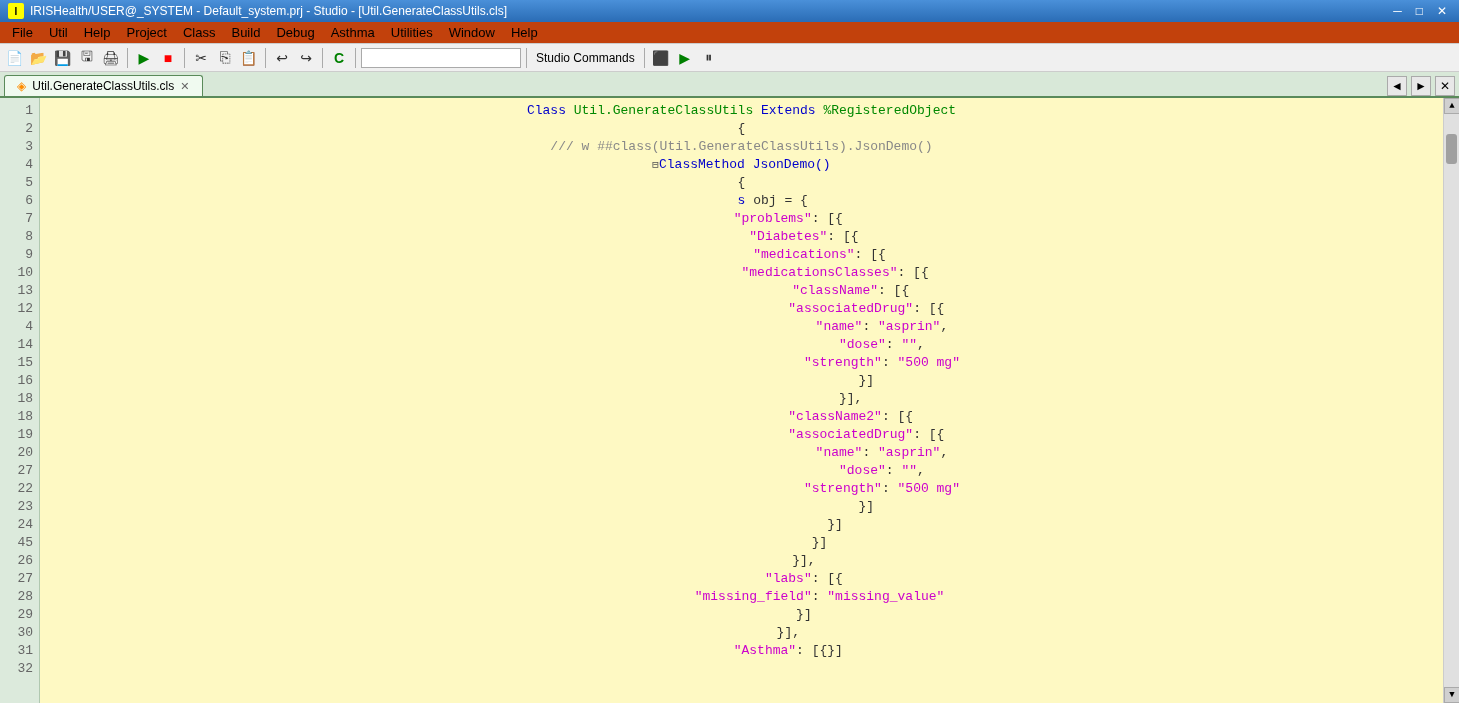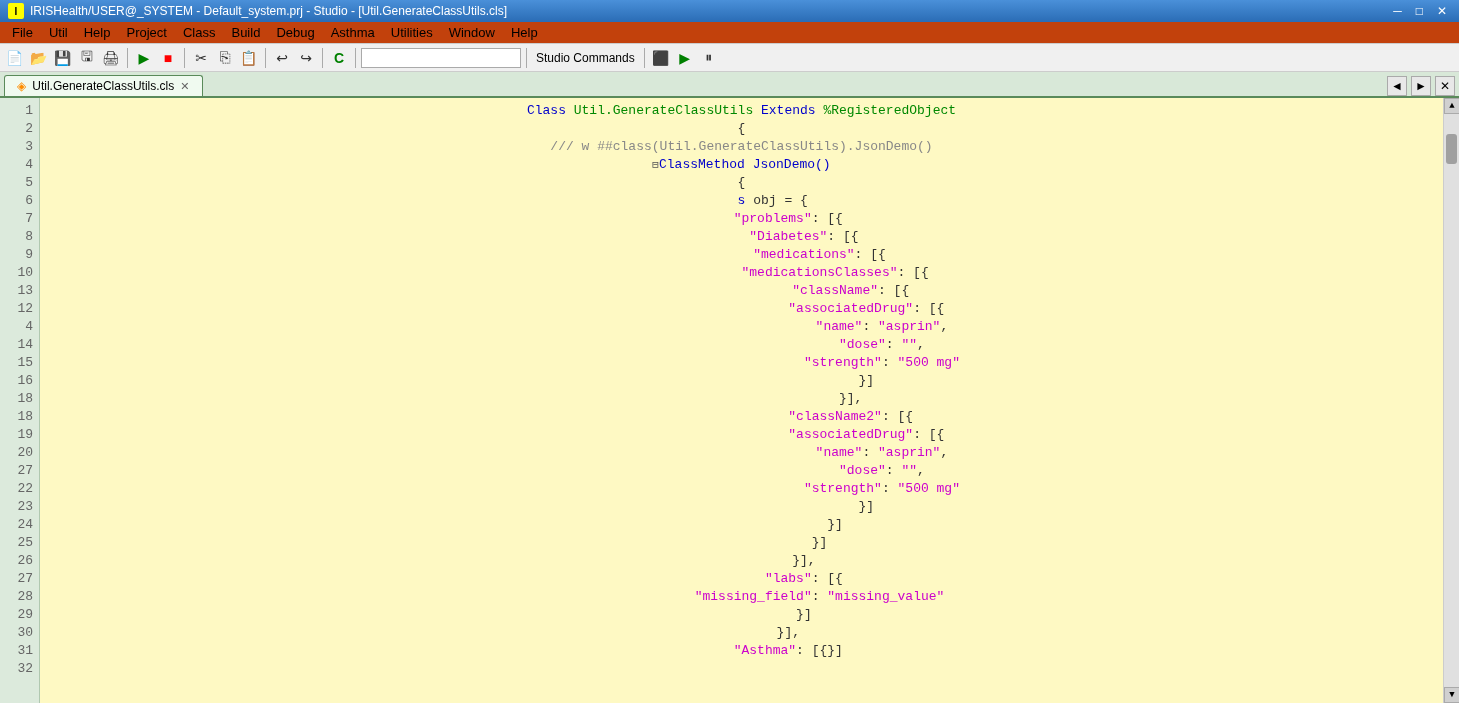--- a/index.html
+++ b/index.html
@@ -228,21 +228,21 @@
       <div>15</div>
       <div>16</div>
       <div>18</div>
       <div>18</div>
       <div>19</div>
       <div>20</div>
       <div>27</div>
       <div>22</div>
       <div>23</div>
       <div>24</div>
-      <div>25</div>
+      <div>45</div>
       <div>26</div>
       <div>27</div>
       <div>28</div>
       <div>29</div>
       <div>30</div>
       <div>31</div>
       <div>32</div>
     </div>
   <div class="code-area" id="code-area"><span class="code-line"><span style="color: rgb(0, 0, 204);">Class</span><span style="color: rgb(51, 51, 51);"> </span><span style="color: rgb(0, 136, 0);">Util.GenerateClassUtils</span><span style="color: rgb(51, 51, 51);"> </span><span style="color: rgb(0, 0, 204);">Extends</span><span style="color: rgb(51, 51, 51);"> </span><span style="color: rgb(0, 136, 0);">%RegisteredObject</span></span><span class="code-line"><span style="color: rgb(51, 51, 51);">{</span></span><span class="code-line"></span><span class="code-line"><span style="color: rgb(136, 136, 136);">/// w ##class(Util.GenerateClassUtils).JsonDemo()</span></span><span class="code-line"><span class="fold-btn">⊟</span><span style="color: rgb(0, 0, 204);">ClassMethod</span><span style="color: rgb(51, 51, 51);"> </span><span style="color: rgb(0, 0, 204);">JsonDemo()</span></span><span class="code-line"><span style="color: rgb(51, 51, 51);">{</span></span><span class="code-line"><span style="color: rgb(51, 51, 51);">        </span><span style="color: rgb(0, 0, 204);">s</span><span style="color: rgb(51, 51, 51);"> obj = </span><span style="color: rgb(51, 51, 51);">{</span></span><span class="code-line"><span style="color: rgb(51, 51, 51);">            </span><span style="color: rgb(204, 0, 204);">"problems"</span><span style="color: rgb(51, 51, 51);">: [{</span></span><span class="code-line"><span style="color: rgb(51, 51, 51);">                </span><span style="color: rgb(204, 0, 204);">"Diabetes"</span><span style="color: rgb(51, 51, 51);">: [{</span></span><span class="code-line"><span style="color: rgb(51, 51, 51);">                    </span><span style="color: rgb(204, 0, 204);">"medications"</span><span style="color: rgb(51, 51, 51);">: [{</span></span><span class="code-line"><span style="color: rgb(51, 51, 51);">                        </span><span style="color: rgb(204, 0, 204);">"medicationsClasses"</span><span style="color: rgb(51, 51, 51);">: [{</span></span><span class="code-line"><span style="color: rgb(51, 51, 51);">                            </span><span style="color: rgb(204, 0, 204);">"className"</span><span style="color: rgb(51, 51, 51);">: [{</span></span><span class="code-line"><span style="color: rgb(51, 51, 51);">                                </span><span style="color: rgb(204, 0, 204);">"associatedDrug"</span><span style="color: rgb(51, 51, 51);">: [{</span></span><span class="code-line"><span style="color: rgb(51, 51, 51);">                                    </span><span style="color: rgb(204, 0, 204);">"name"</span><span style="color: rgb(51, 51, 51);">: </span><span style="color: rgb(204, 0, 204);">"asprin"</span><span style="color: rgb(51, 51, 51);">,</span></span><span class="code-line"><span style="color: rgb(51, 51, 51);">                                    </span><span style="color: rgb(204, 0, 204);">"dose"</span><span style="color: rgb(51, 51, 51);">: </span><span style="color: rgb(204, 0, 204);">""</span><span style="color: rgb(51, 51, 51);">,</span></span><span class="code-line"><span style="color: rgb(51, 51, 51);">                                    </span><span style="color: rgb(204, 0, 204);">"strength"</span><span style="color: rgb(51, 51, 51);">: </span><span style="color: rgb(204, 0, 204);">"500 mg"</span></span><span class="code-line"><span style="color: rgb(51, 51, 51);">                                </span><span style="color: rgb(51, 51, 51);">}]</span></span><span class="code-line"><span style="color: rgb(51, 51, 51);">                            </span><span style="color: rgb(51, 51, 51);">}],</span></span><span class="code-line"><span style="color: rgb(51, 51, 51);">                            </span><span style="color: rgb(204, 0, 204);">"className2"</span><span style="color: rgb(51, 51, 51);">: [{</span></span><span class="code-line"><span style="color: rgb(51, 51, 51);">                                </span><span style="color: rgb(204, 0, 204);">"associatedDrug"</span><span style="color: rgb(51, 51, 51);">: [{</span></span><span class="code-line"><span style="color: rgb(51, 51, 51);">                                    </span><span style="color: rgb(204, 0, 204);">"name"</span><span style="color: rgb(51, 51, 51);">: </span><span style="color: rgb(204, 0, 204);">"asprin"</span><span style="color: rgb(51, 51, 51);">,</span></span><span class="code-line"><span style="color: rgb(51, 51, 51);">                                    </span><span style="color: rgb(204, 0, 204);">"dose"</span><span style="color: rgb(51, 51, 51);">: </span><span style="color: rgb(204, 0, 204);">""</span><span style="color: rgb(51, 51, 51);">,</span></span><span class="code-line"><span style="color: rgb(51, 51, 51);">                                    </span><span style="color: rgb(204, 0, 204);">"strength"</span><span style="color: rgb(51, 51, 51);">: </span><span style="color: rgb(204, 0, 204);">"500 mg"</span></span><span class="code-line"><span style="color: rgb(51, 51, 51);">                                </span><span style="color: rgb(51, 51, 51);">}]</span></span><span class="code-line"><span style="color: rgb(51, 51, 51);">                        </span><span style="color: rgb(51, 51, 51);">}]</span></span><span class="code-line"><span style="color: rgb(51, 51, 51);">                    </span><span style="color: rgb(51, 51, 51);">}]</span></span><span class="code-line"><span style="color: rgb(51, 51, 51);">                </span><span style="color: rgb(51, 51, 51);">}],</span></span><span class="code-line"><span style="color: rgb(51, 51, 51);">                </span><span style="color: rgb(204, 0, 204);">"labs"</span><span style="color: rgb(51, 51, 51);">: [{</span></span><span class="code-line"><span style="color: rgb(51, 51, 51);">                    </span><span style="color: rgb(204, 0, 204);">"missing_field"</span><span style="color: rgb(51, 51, 51);">: </span><span style="color: rgb(204, 0, 204);">"missing_value"</span></span><span class="code-line"><span style="color: rgb(51, 51, 51);">                </span><span style="color: rgb(51, 51, 51);">}]</span></span><span class="code-line"><span style="color: rgb(51, 51, 51);">            </span><span style="color: rgb(51, 51, 51);">}],</span></span><span class="code-line"><span style="color: rgb(51, 51, 51);">            </span><span style="color: rgb(204, 0, 204);">"Asthma"</span><span style="color: rgb(51, 51, 51);">: </span><span style="color: rgb(51, 51, 51);">[{}]</span></span></div>
   <div class="scrollbar-v">

